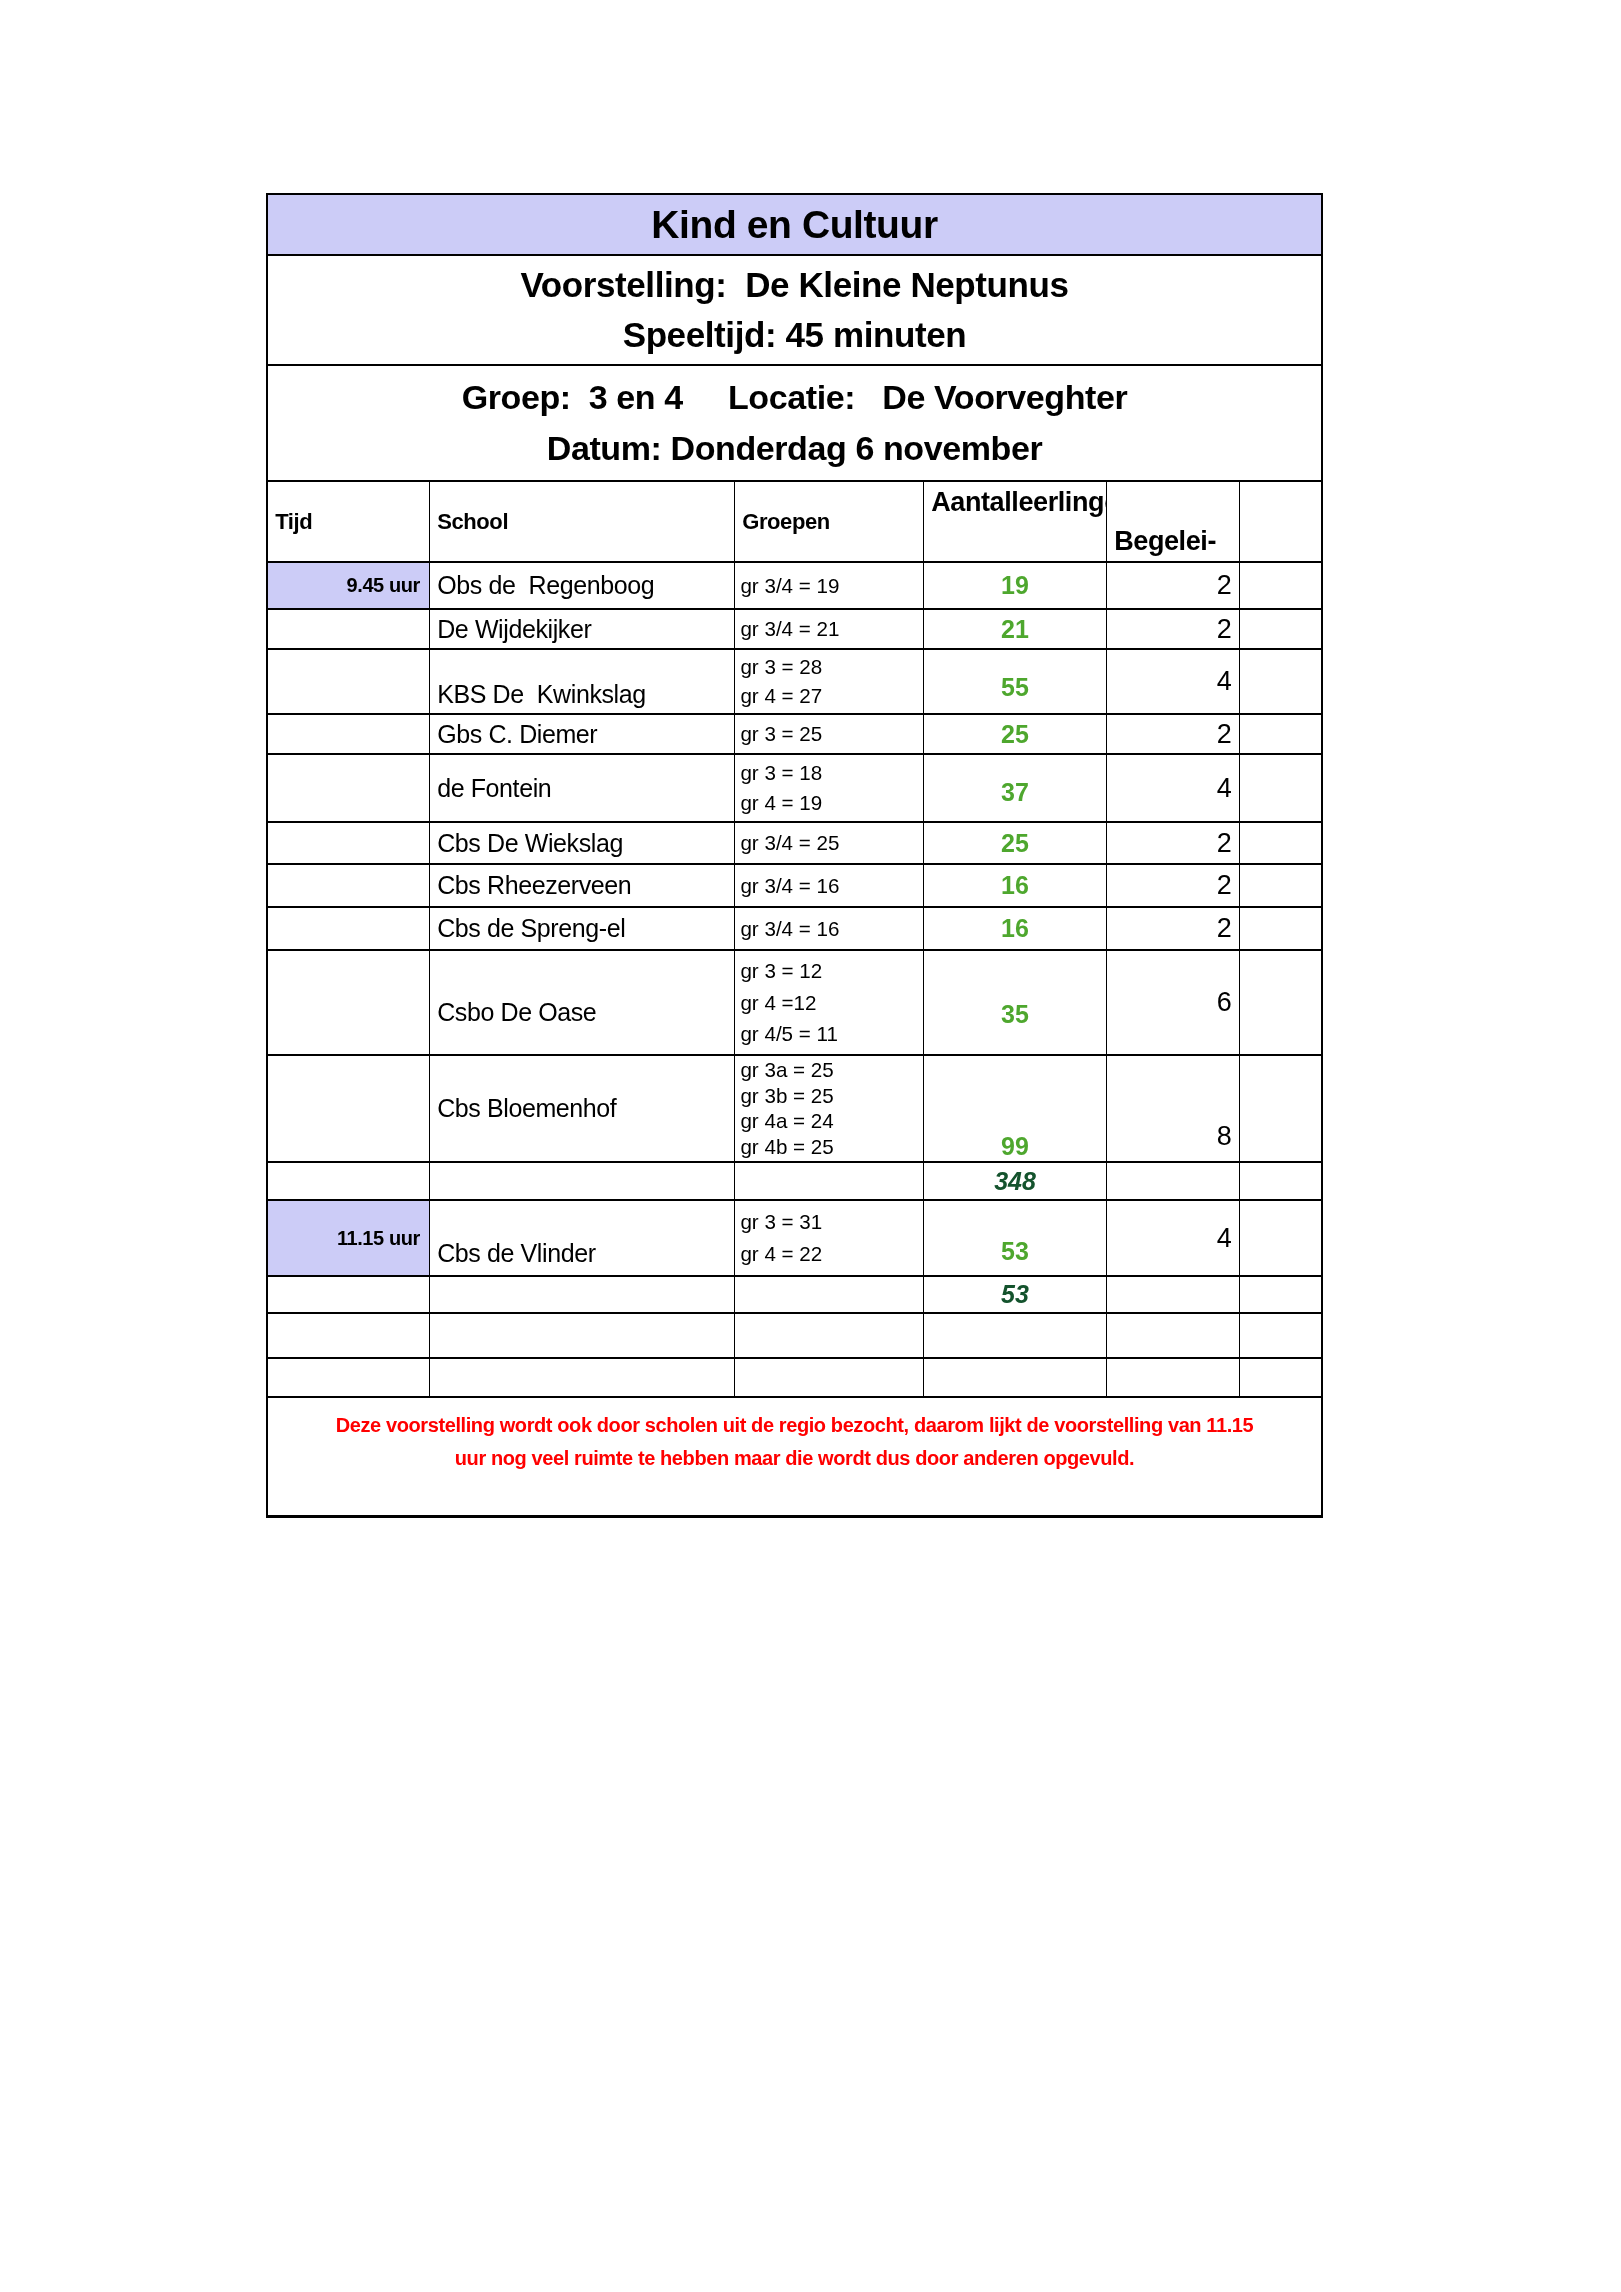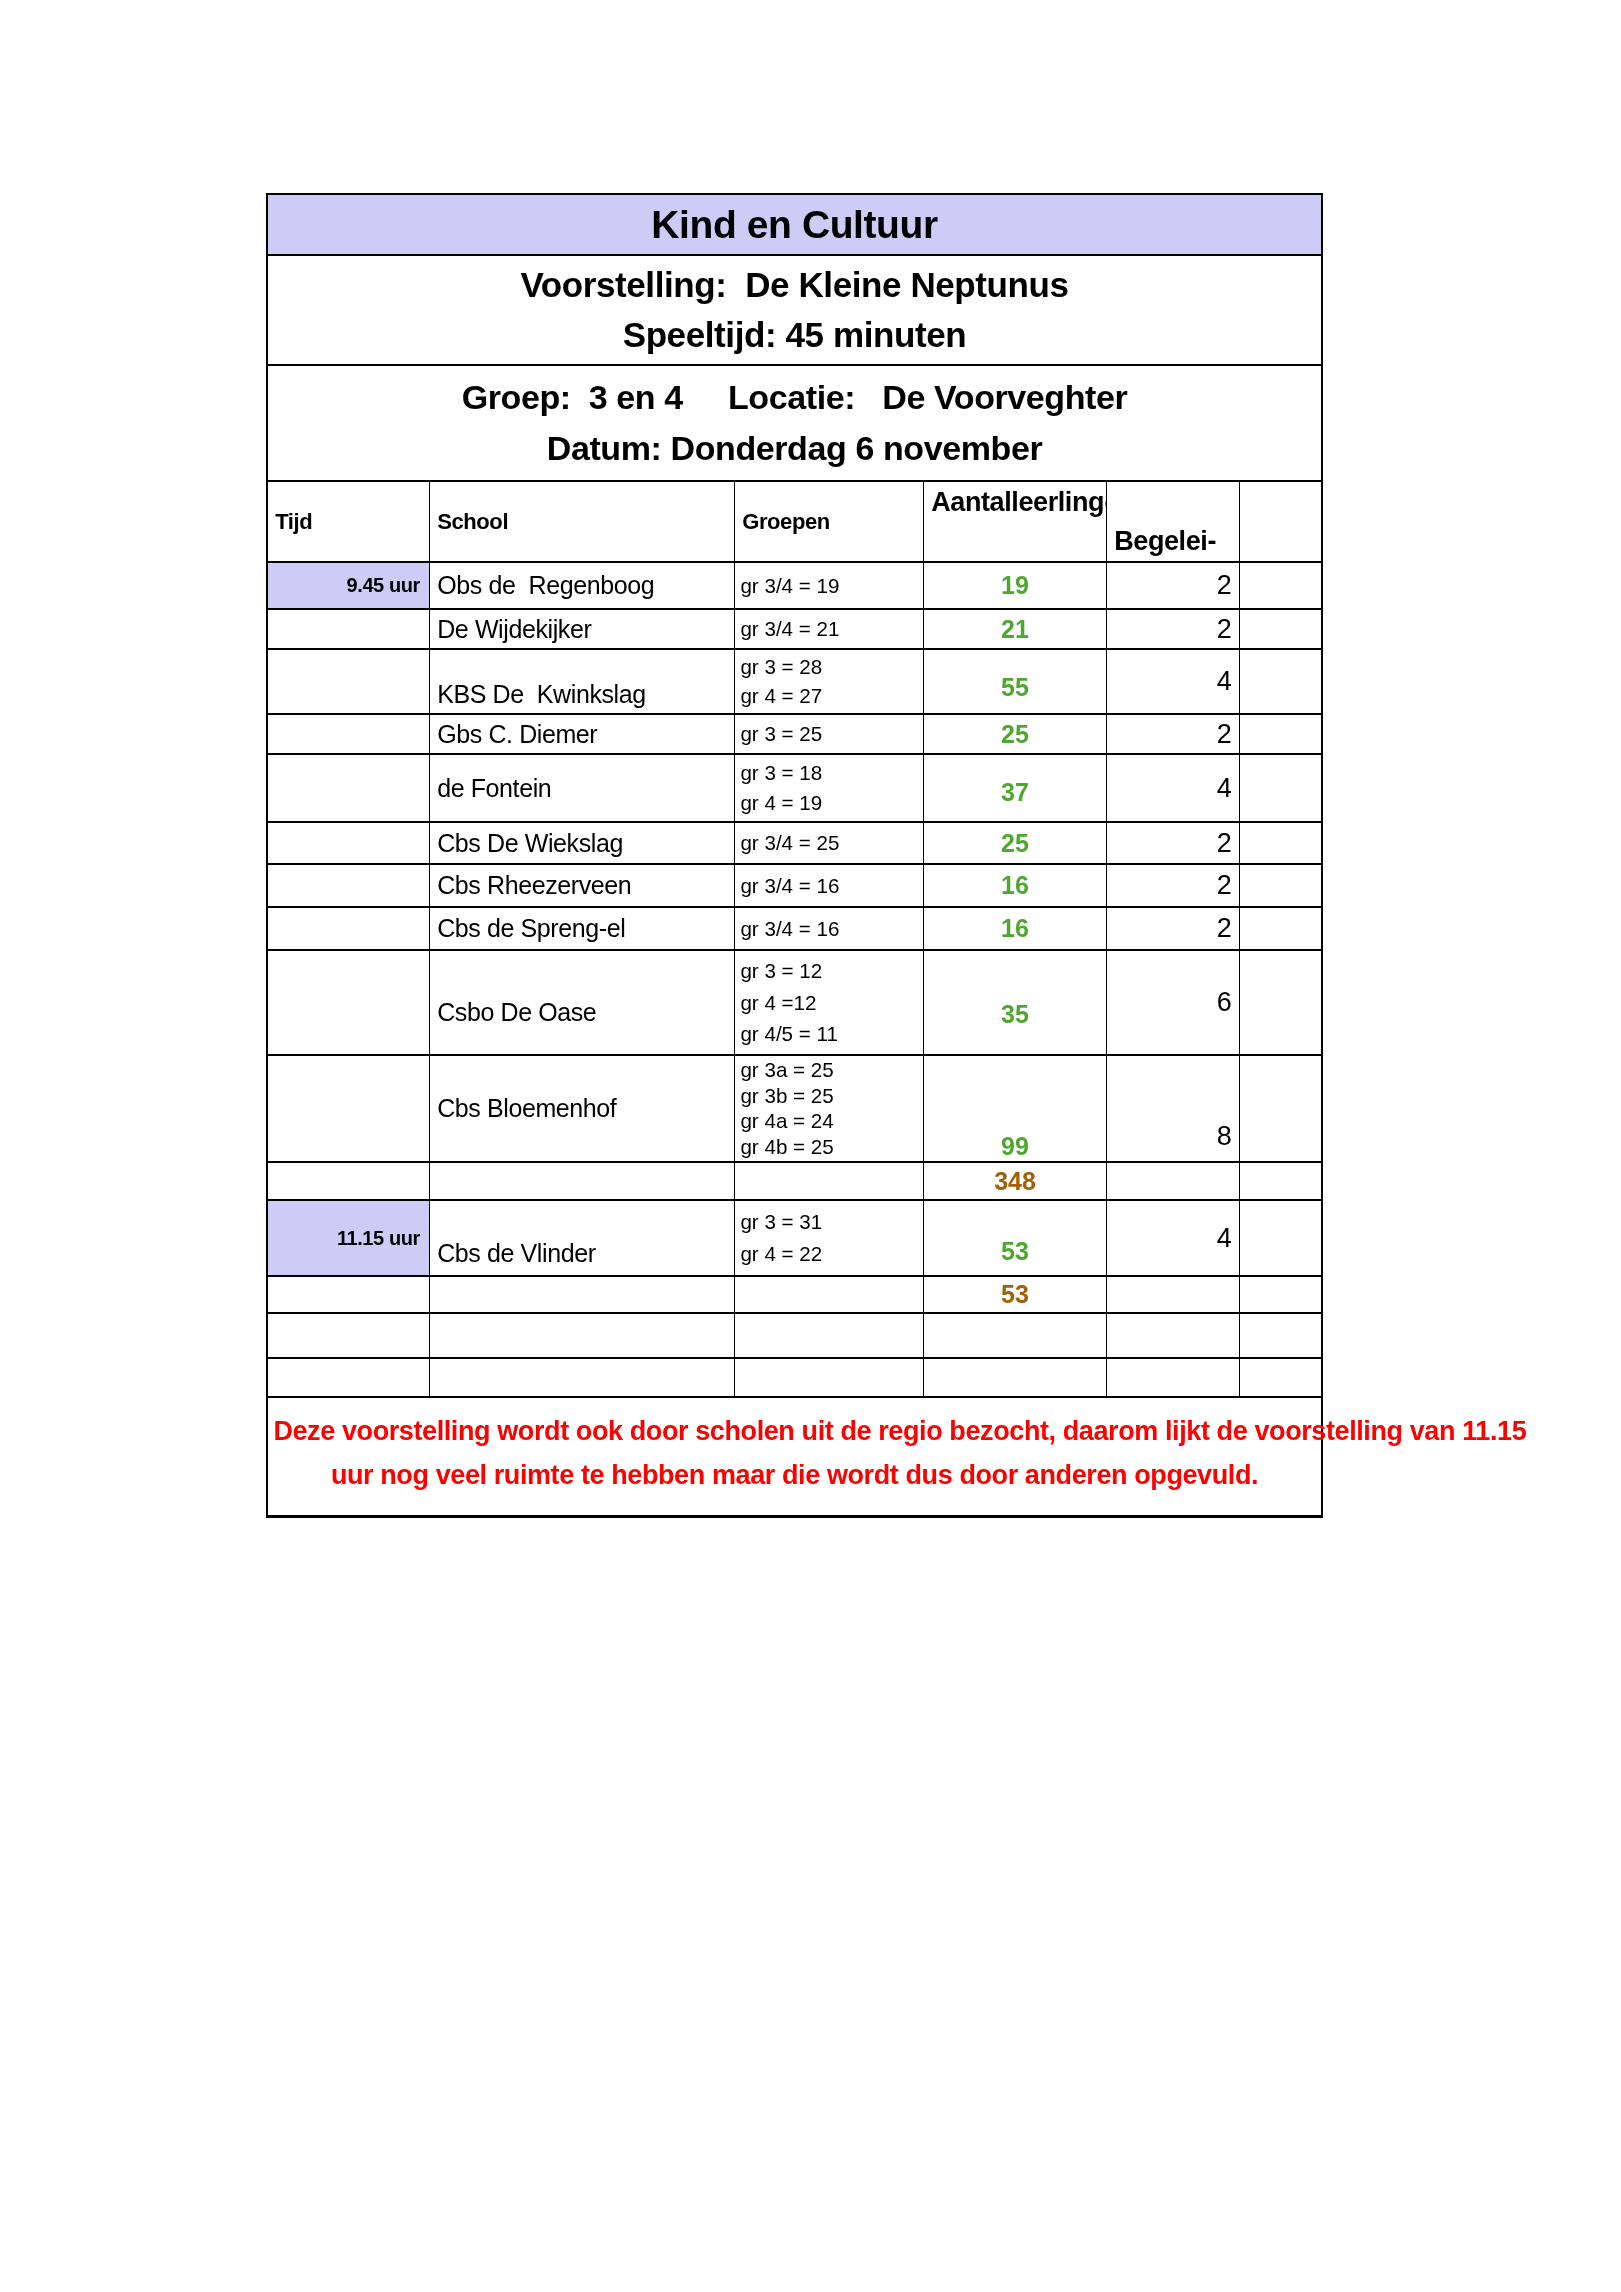--- a/index.html
+++ b/index.html
@@ -34,26 +34,26 @@
   .hdr .cell { font-weight: bold; font-size: 22px; align-items: center; padding-left: 7.2px; letter-spacing: -0.4px; }
   .hdr .h-aantal { flex-direction: row; align-items: flex-start; justify-content: space-between; padding-top: 4.5px; padding-bottom: 2.7px; font-size: 27px; }
   .hdr .h-beg { align-items: flex-end; padding-bottom: 4.5px; font-size: 27px; }
 
   .c-tijd { justify-content: flex-end; align-items: center; font-weight: bold; font-size: 20px; padding-right: 9px; letter-spacing: -0.4px; }
   .c-tijd.hl { background: var(--lavender); }
   .c-school { align-items: center; padding-left: 7.2px; font-weight: normal; font-size: 25px; white-space: pre; letter-spacing: -0.4px; }
   .c-groepen { flex-direction: column; justify-content: space-evenly; padding-left: 5.4px; font-size: 20.6px; font-weight: normal; }
   .c-groepen div { white-space: pre; }
   .c-aantal { justify-content: center; align-items: center; font-weight: bold; font-size: 25px; color: var(--green); }
-  .c-aantal.total { color: #a16207; }
+  .c-aantal.total { color: #14532d; font-style: italic; }
   .c-beg { justify-content: flex-end; align-items: center; padding-right: 7.2px; font-size: 27px; font-weight: normal; }
 
   .note {
     height: 117px; padding: 10.7px 5.4px 0; text-align: center;
-    color: var(--red); font-weight: bold; font-size: 27px; line-height: 1.65;
+    color: var(--red); font-weight: bold; font-size: 20px; line-height: 1.65;
     letter-spacing: -0.4px;
   }
   .note div { white-space: nowrap; }
 </style>
 </head>
 <body>
 
 <div class="sheet">
 
   <div class="band band-title">

